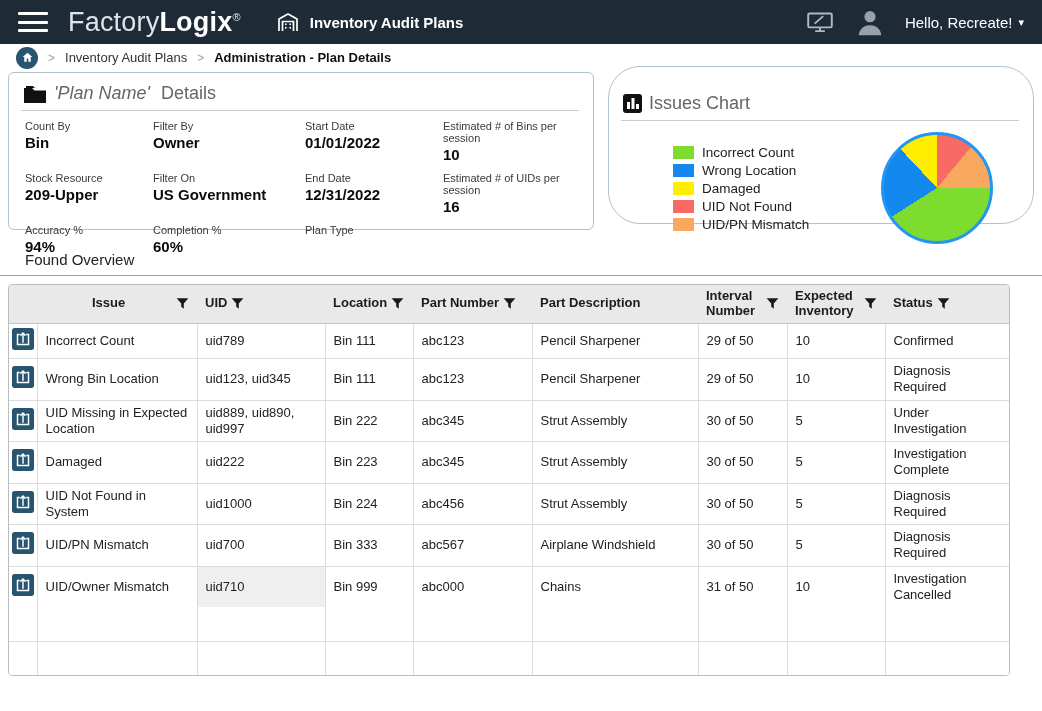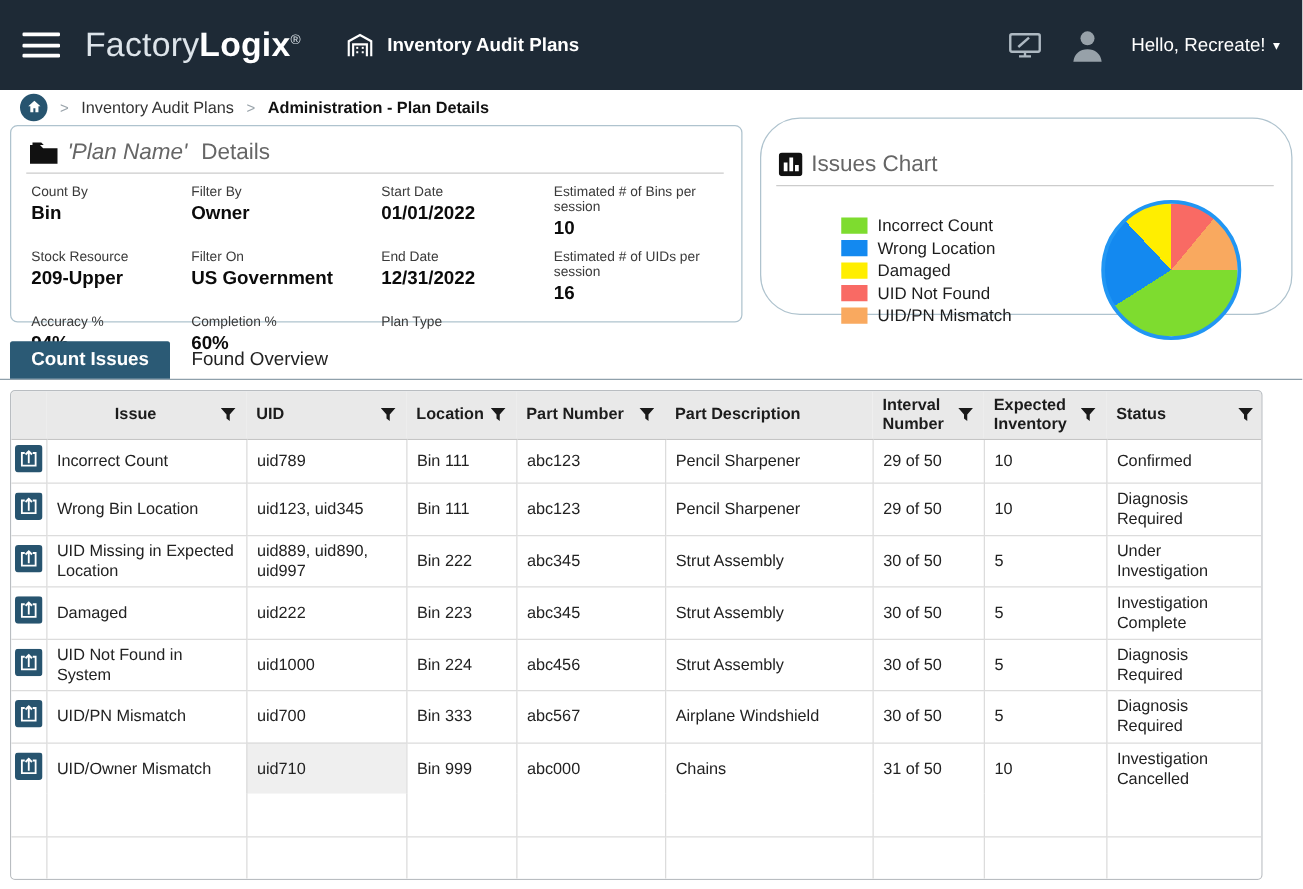--- a/index.html
+++ b/index.html
@@ -1,20 +1,20 @@
 <!DOCTYPE html>
 <html><head>
 <meta charset="utf-8">
 <style>
   * { margin:0; padding:0; box-sizing:border-box; }
   html,body { width:1042px; height:711px; background:#fff; overflow:hidden;
               font-family:"Liberation Sans", sans-serif; color:#1c1c1c; }
 
   
-  .navbar { height:72px; background:#1E2A36; display:flex; align-items:center; padding:0 18px; }
+  .navbar { height:44px; background:#1E2A36; display:flex; align-items:center; padding:0 18px; }
   .hamburger { width:30px; height:20px; display:flex; flex-direction:column; justify-content:space-between; cursor:pointer; margin-right:20px; }
   .hamburger span { display:block; height:3px; background:#fff; border-radius:1px; }
   .logo { font-size:27px; color:#DDE4EA; letter-spacing:.2px; margin-right:34px; white-space:nowrap; }
   .logo .lt { font-weight:300; }
   .logo .lb { font-weight:700; color:#fff; }
   .logo sup { font-size:11px; }
   .nav-title { display:flex; align-items:center; gap:9px; color:#fff; font-size:15px; font-weight:600; margin-right:auto; }
   .nav-right { display:flex; align-items:center; gap:18px; }
   .greeting { color:#fff; font-size:15px; font-weight:400; display:flex; align-items:center; gap:6px; cursor:pointer; }
   .caret { font-size:11px; }
@@ -49,21 +49,21 @@
 
   
   .tabs { display:flex; margin-top:15px; padding-left:8px; border-bottom:1px solid #8FA0AB; }
   .tab { padding:6px 17px 7px; font-size:15px; color:#222; cursor:pointer; }
   .tab.active { background:#2B5A75; color:#fff; font-weight:700; border-radius:2px 2px 0 0; }
 
   
   .table-wrap { margin:8px; border:1px solid #B9BDC1; border-radius:4px; overflow:hidden; width:1002px; }
   table { border-collapse:collapse; table-layout:fixed; width:100%; font-size:13px; }
   th { background:#E9E9E9; font-weight:700; padding:4px 8px; border-bottom:1px solid #C5C5C5; text-align:left; height:38px; }
-  .th-inner { display:flex; align-items:center; justify-content:space-between; gap:4px; }
+  .th-inner { display:flex; align-items:center; gap:4px; }
   .th-label { line-height:1.15; }
   .th-center { flex:1; text-align:center; }
   td { border:1px solid #DCDCDC; border-top:none; padding:4px 8px; height:34px; color:#222; line-height:1.25; vertical-align:middle; background:#fff; }
   td:first-child { border-left:none; text-align:center; padding:4px 2px; }
   td:last-child { border-right:none; }
   tr:last-child td { border-bottom:none; }
   tbody.empty td { border-bottom:1px solid #DCDCDC; }
   tbody.empty tr:last-child td { border-bottom:none; }
   .cell-hl { background:#EFEFEF; }
   .row-btn { width:22px; height:22px; border:none; background:transparent; cursor:pointer; padding:0; display:inline-flex; }
@@ -223,21 +223,20 @@
           <span class="swatch" style="background: rgb(249, 169, 95);"></span>
           <span>UID/PN Mismatch</span>
         </div>
       </div>
       <div class="pie" style="background: conic-gradient(rgb(249, 106, 100) 0%, rgb(249, 106, 100) 11%, rgb(249, 169, 95) 11%, rgb(249, 169, 95) 25%, rgb(126, 220, 47) 25%, rgb(126, 220, 47) 66%, rgb(19, 137, 240) 66%, rgb(19, 137, 240) 88%, rgb(255, 238, 0) 88%, rgb(255, 238, 0) 100%); border-color: rgb(33, 150, 243);"></div>
     </div>
   </div>
 </div>
 
 <div class="tabs">
-  <div class="tab active">Count Issues</div>
   <div class="tab">Found Overview</div>
 </div>
 
 <div class="table-wrap">
   <table>
     <colgroup>
       <col style="width:28px">
         <col style="width:160px">
         <col style="width:128px">
         <col style="width:88px">

